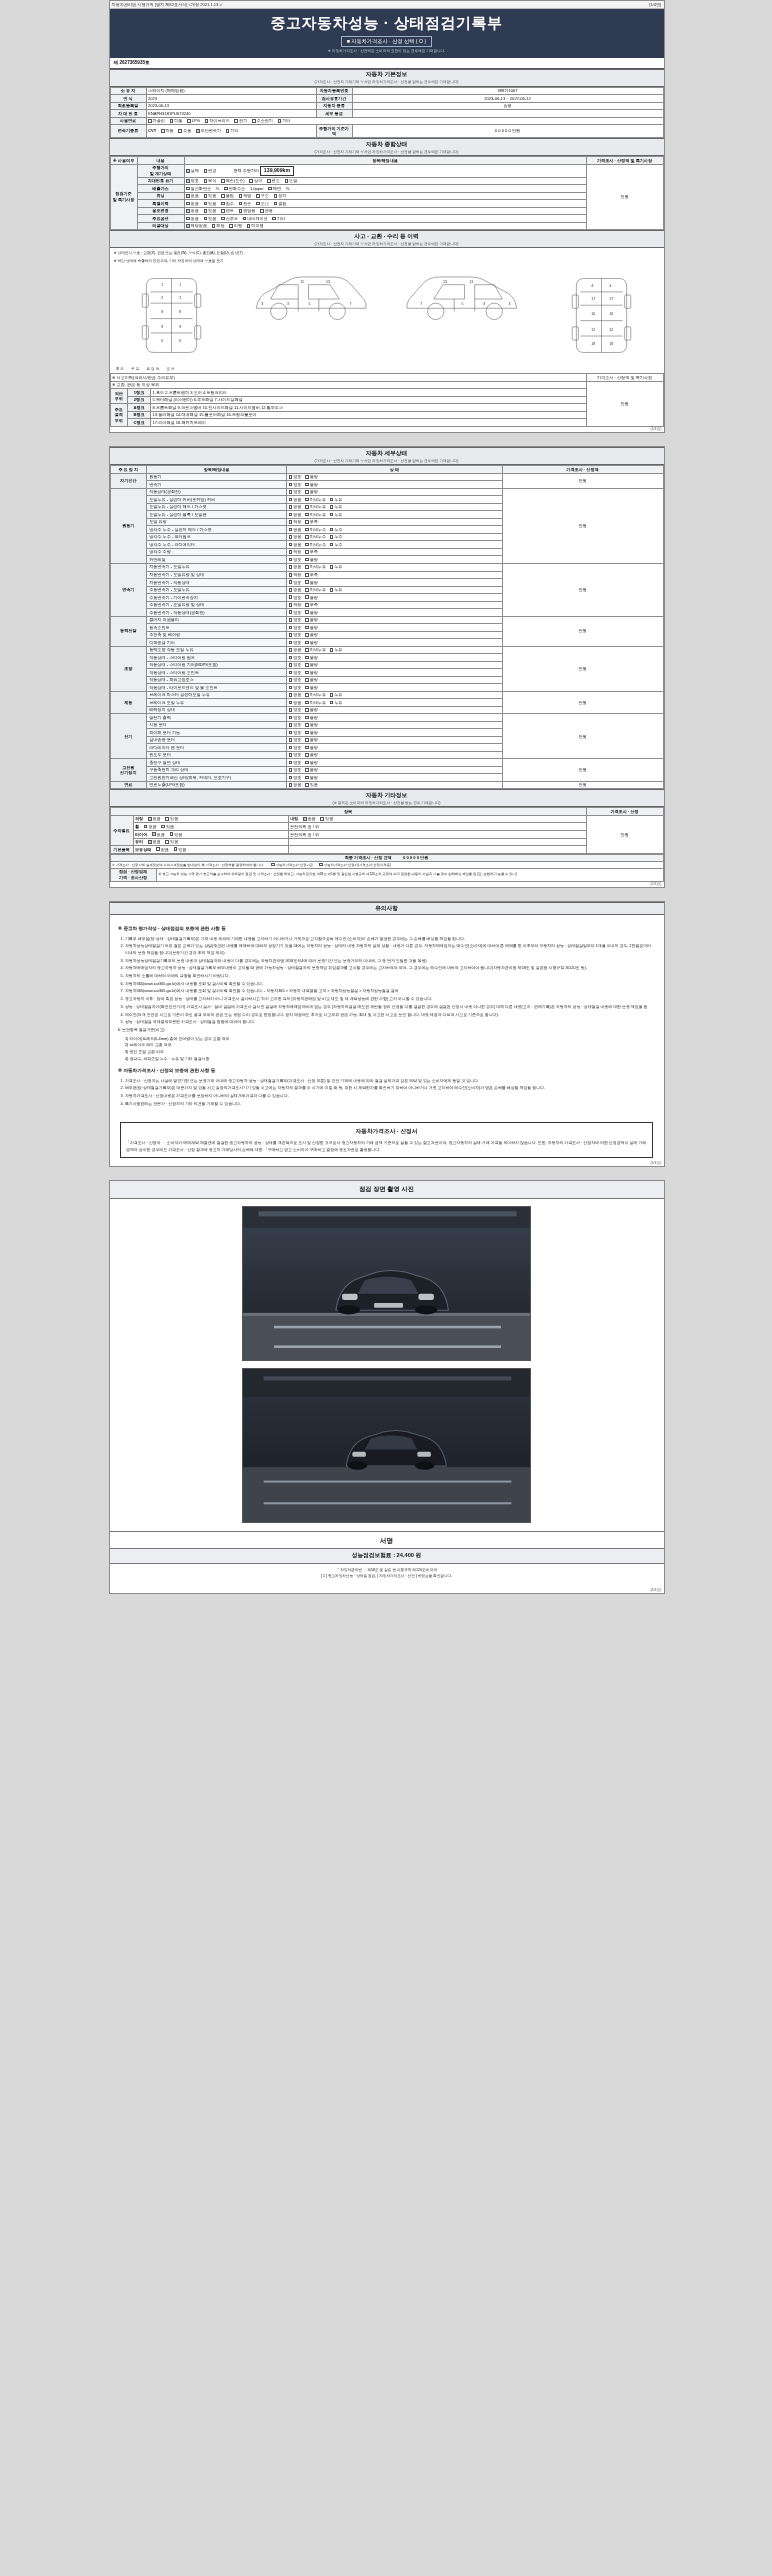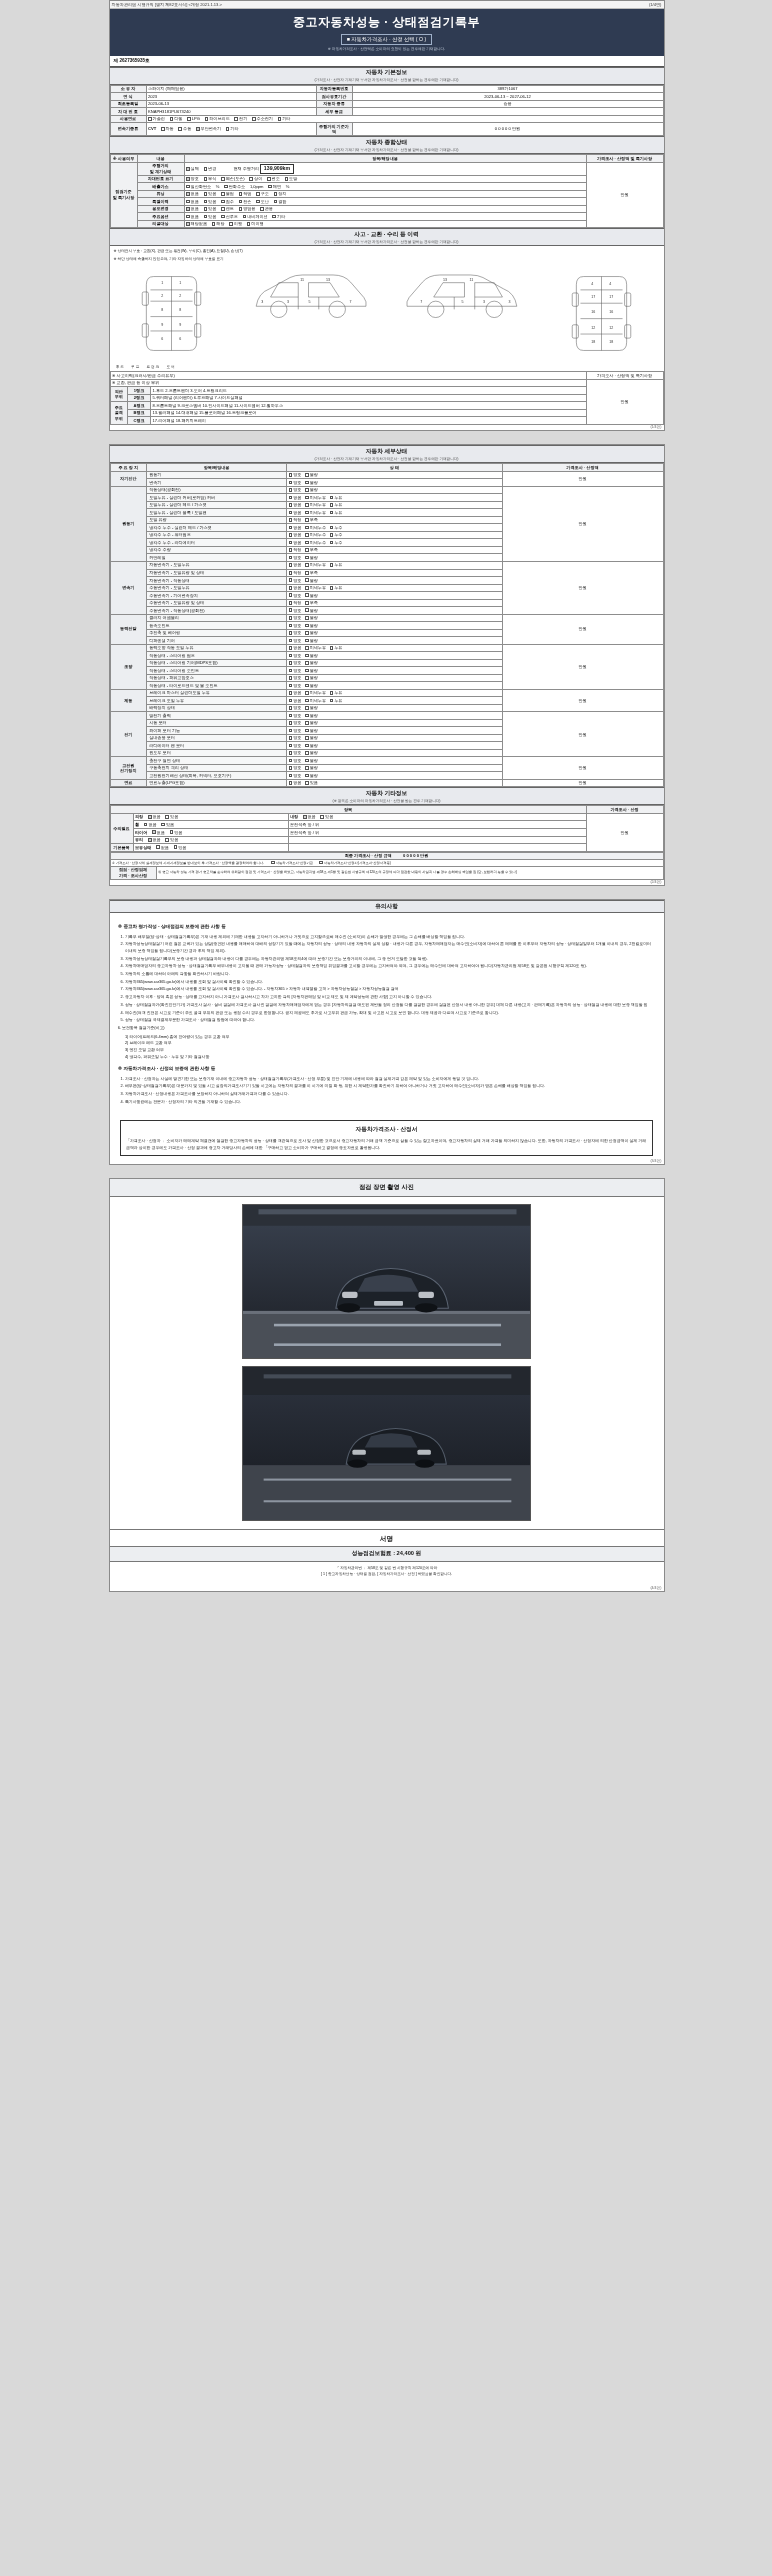--- a/index.html
+++ b/index.html
@@ -41,21 +41,21 @@
 
   
   .doc-header {
     background: #2f3b52;
     color:#fff;
     text-align:center;
     padding:5.2px 0 4.1px 0;
   }
   .doc-header h1 {
     margin:0;
-    font-size:12px;
+    font-size:15px;
     letter-spacing:0.5px;
     font-weight:bold;
   }
   .doc-header .sub {
     margin-top:2.6px;
     font-size:5.2px;
     border:0.5px solid #9fb0c9;
     display:inline-block;
     padding:1px 5.2px;
   }

